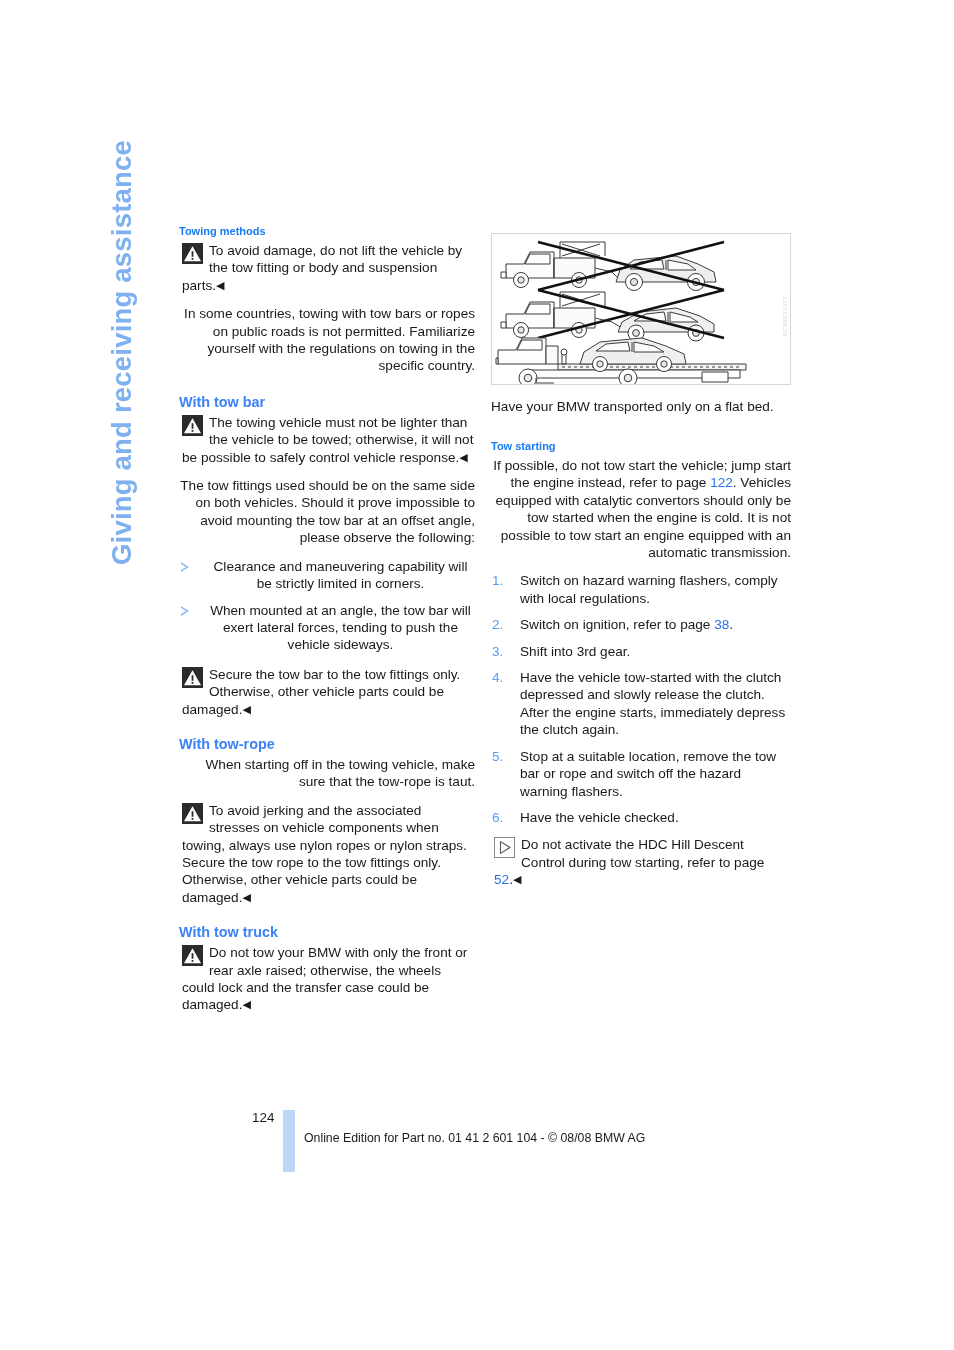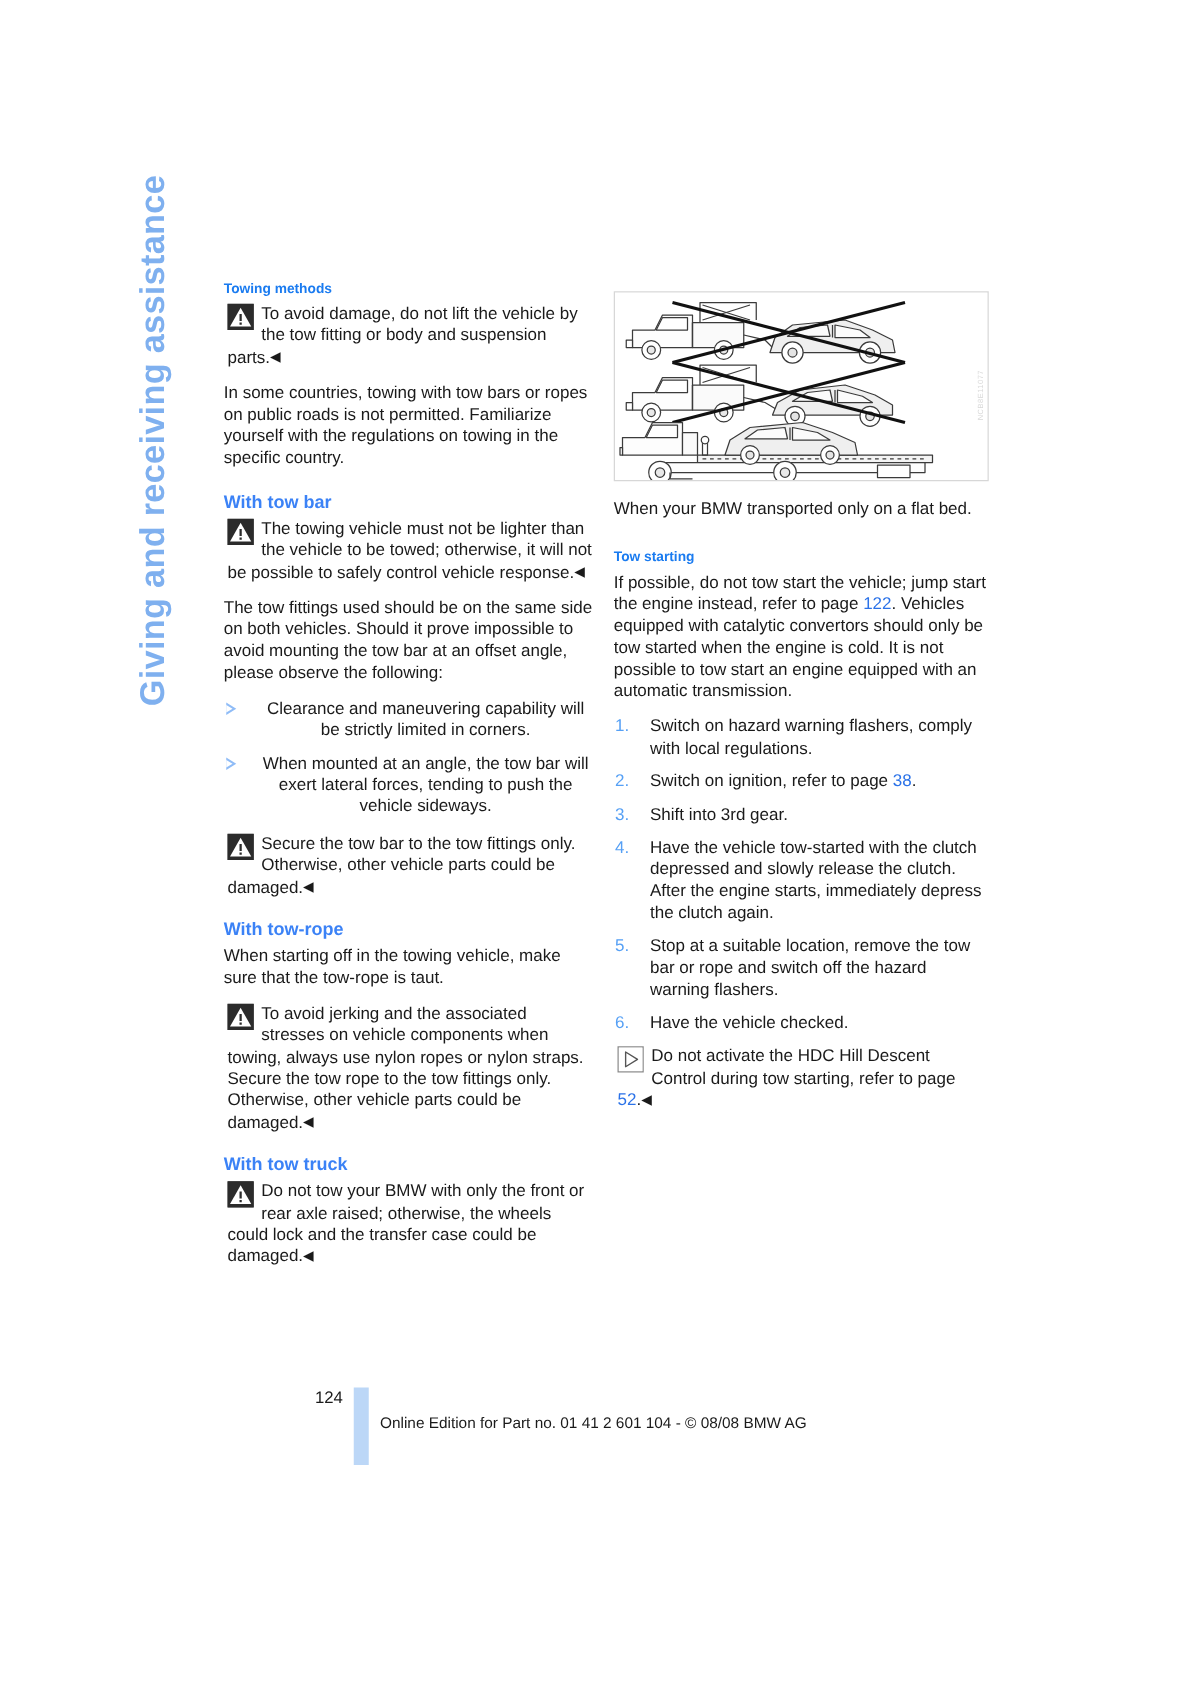--- a/index.html
+++ b/index.html
@@ -66,21 +66,21 @@
     font-size: 14.4px;
     font-weight: bold;
     color: #3b82f6;
     margin: 18px 0 3px 0;
     line-height: 18px;
   }
   h3.sub-head.tight { margin-top: 17px; }
 
   p.body {
     margin: 0 0 11px 0;
-    text-align: left;
+    text-align: right;
   }
 
   
   .warn-block {
     margin: 0 0 11px 3px;
     position: relative;
   }
   .warn-icon {
     float: left;
     width: 21px;
@@ -428,21 +428,21 @@
           <circle cx="132" cy="44" r="9" fill="#fff"></circle>
           <circle cx="132" cy="44" r="3.8" fill="#e8e8e8"></circle>
 
           <path d="M40,44 L40,49 L58,49"></path>
         </g>
       </g>
     </svg>
     <div class="fig-watermark">NCB8E11077</div>
   </div>
 
-  <div class="fig-caption">When your BMW transported only on a flat bed.</div>
+  <div class="fig-caption">Have your BMW transported only on a flat bed.</div>
 
   <div class="col col-right" style="top:437px;">
 
     <h2 class="section-head">Tow starting</h2>
 
     <p class="body"><span>If possible, do not tow start the vehicle; jump start the engine instead, refer to page </span><span class="xref">122</span><span>. Vehicles equipped with catalytic convertors should only be tow started when the engine is cold. It is not possible to tow start an engine equipped with an automatic transmission.</span></p>
 
     <ol class="num-list">
       <li>
         <span class="num">1.</span>

